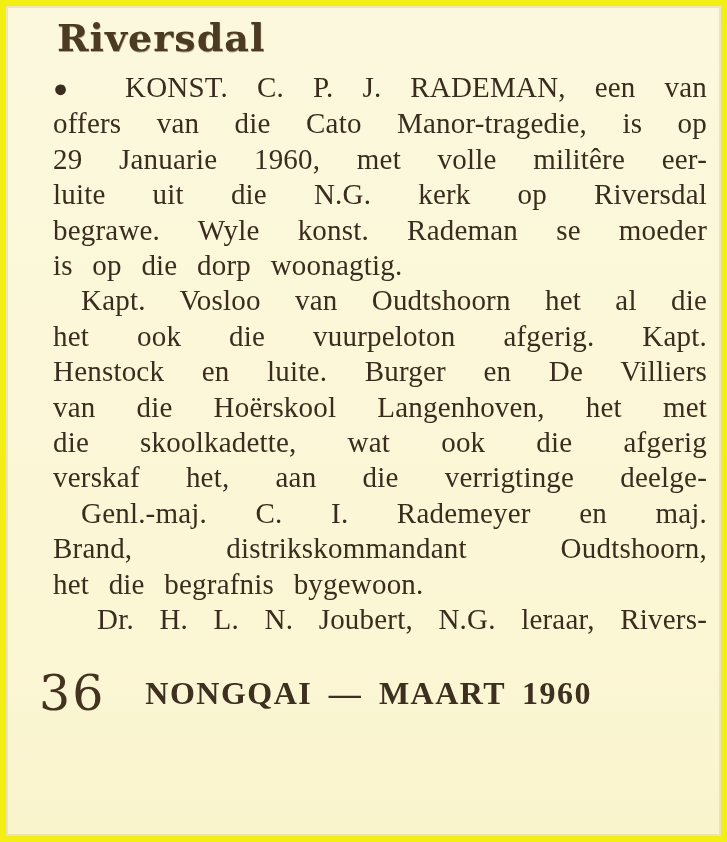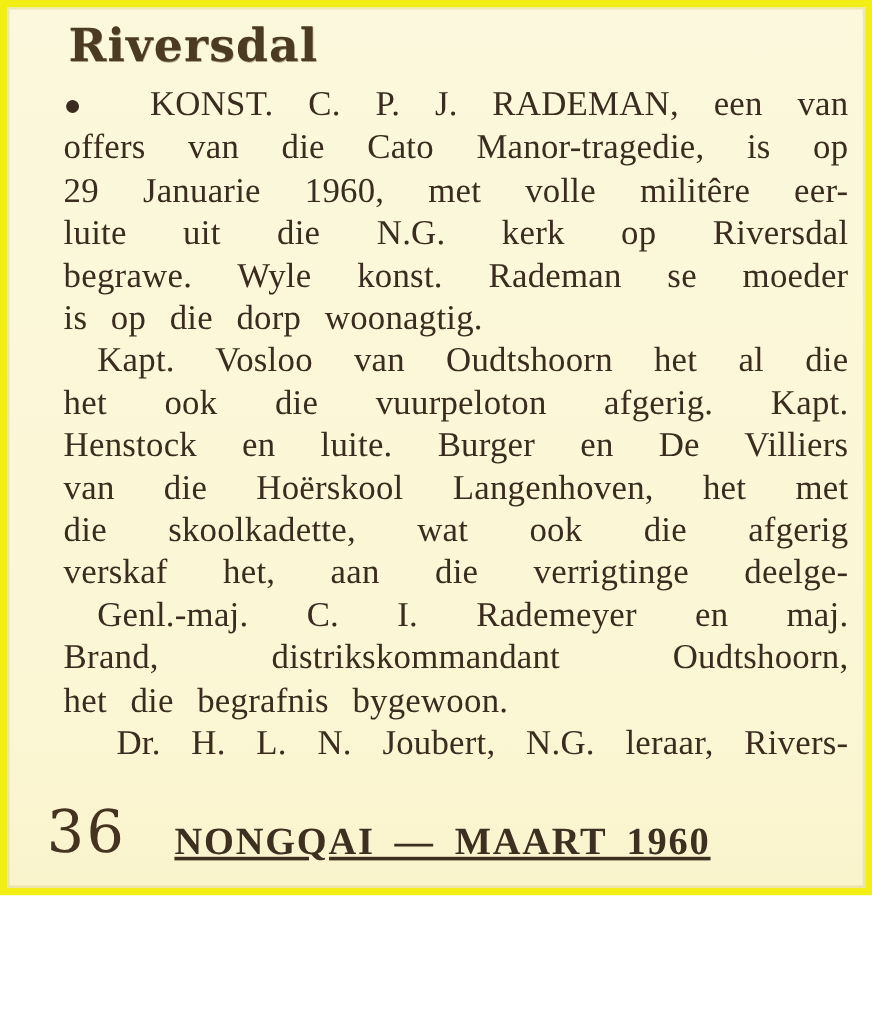--- a/index.html
+++ b/index.html
@@ -6,21 +6,21 @@
     margin: 0;
     padding: 0;
     width: 727px;
     height: 842px;
     overflow: hidden;
     background: #ffffff;
   }
   .page {
     box-sizing: border-box;
     width: 727px;
-    height: 746px;
+    height: 842px;
     background: linear-gradient(180deg, #fcf8dd 0%, #fbf6d4 78%, #faf4cd 100%);
     border: 6px solid #f3ef15;
     box-shadow: inset 0 0 0 2px rgba(197, 186, 90, 0.28);
     padding: 8px 14px 0 47px;
     font-family: "Liberation Serif", serif;
     color: #3a2c1e;
   }
   .article-title {
     font-family: "DejaVu Serif", serif;
     font-weight: bold;
@@ -54,41 +54,40 @@
     font-size: 25px;
     color: #3a2c1e;
   }
   .bullet-line-text {
     flex: 1 1 auto;
     text-align: justify;
     text-align-last: justify;
   }
   .page-footer {
     display: flex;
-    align-items: flex-end;
+    align-items: center;
     margin-top: 30px;
     margin-left: -14px;
   }
   .page-number {
     font-family: "DejaVu Serif", serif;
     font-size: 49px;
     line-height: 52px;
     font-weight: normal;
     color: #43331f;
     letter-spacing: 2px;
   }
   .journal-title {
     font-family: "Liberation Serif", serif;
     font-weight: bold;
     font-size: 32px;
     color: #3e3020;
     letter-spacing: 1.5px;
     word-spacing: 0.22em;
     margin-left: 40px;
-    text-decoration: underline;
   }
 </style>
 </head>
 <body>
 
 <div class="page">
 
   <h1 class="article-title">Riversdal</h1>
 
   <div class="body-text">

